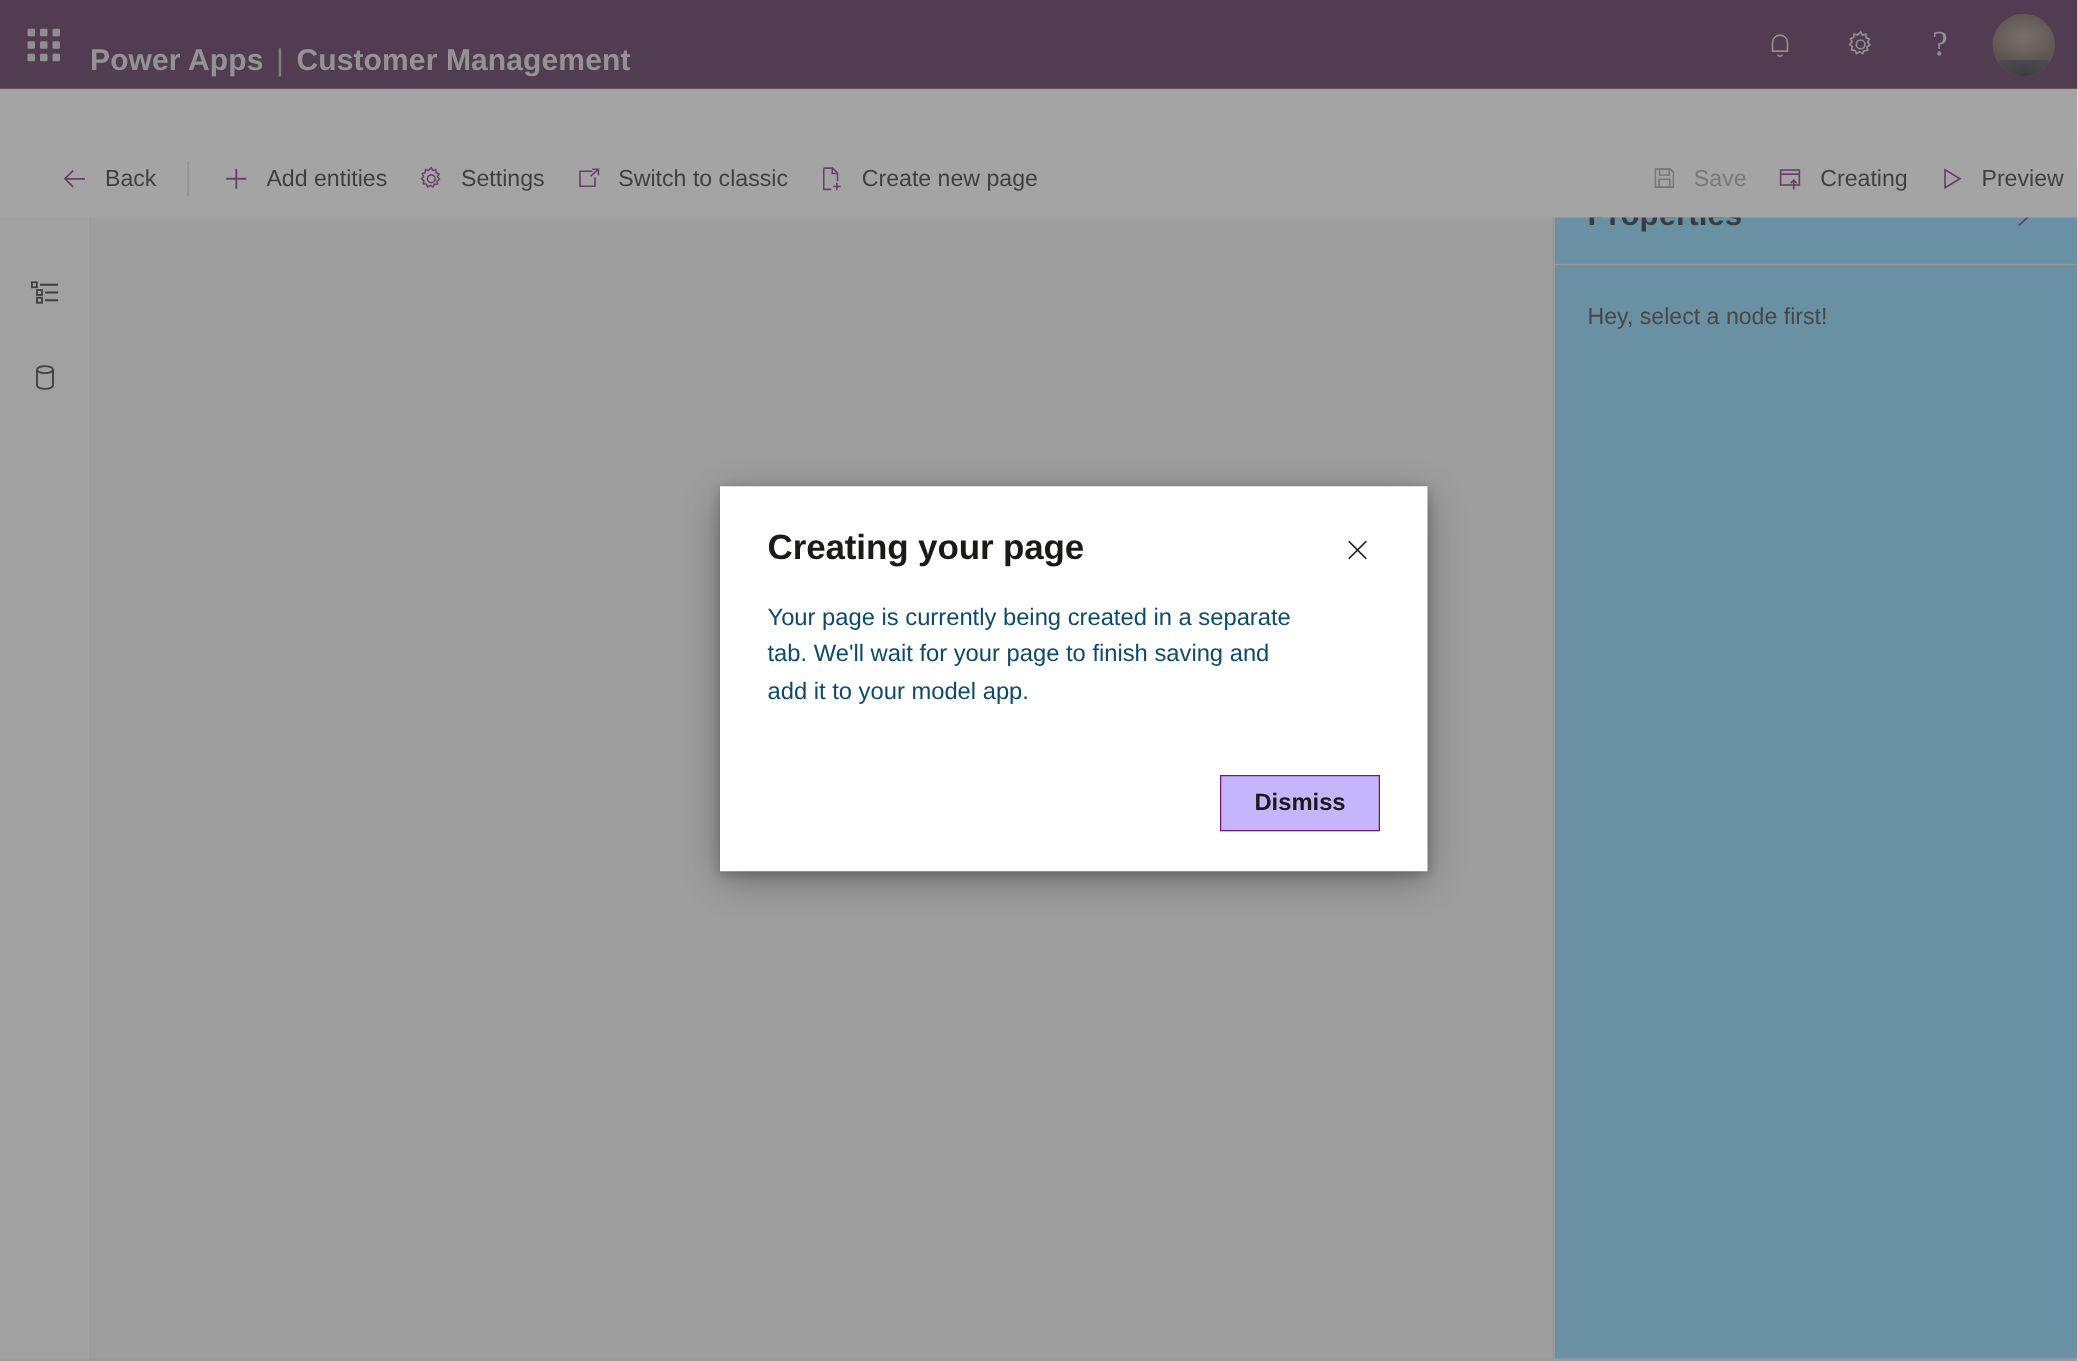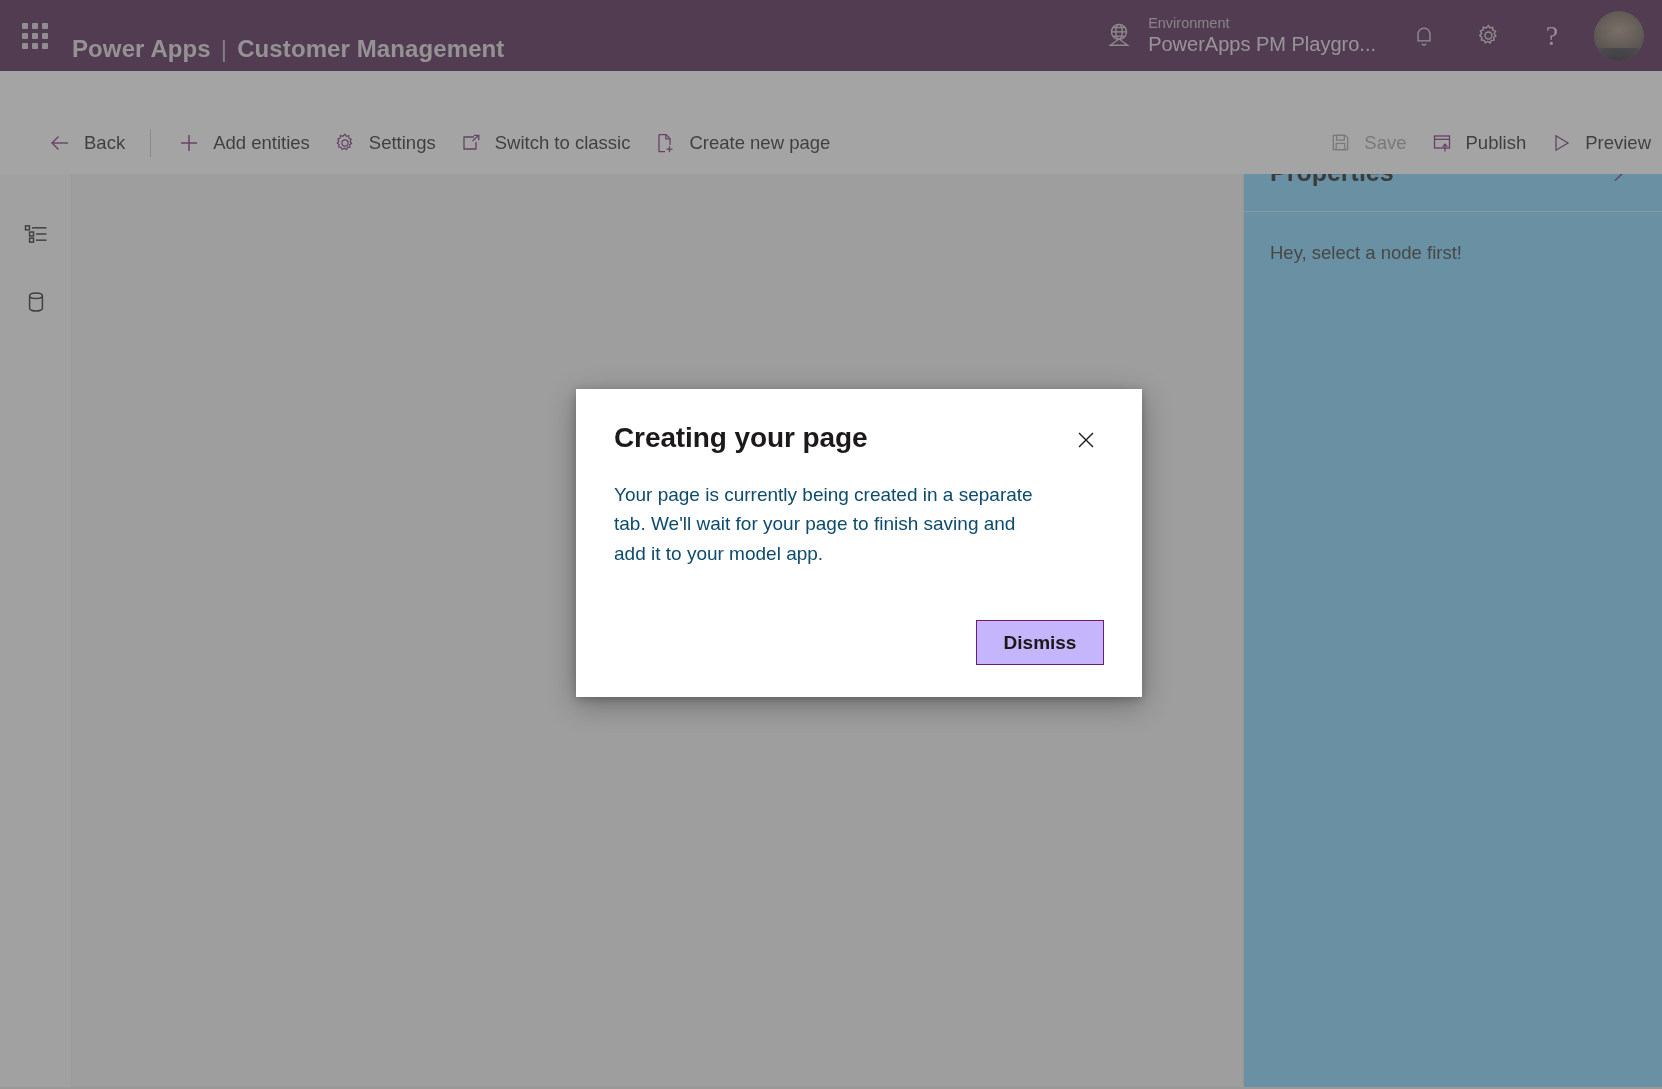--- a/index.html
+++ b/index.html
@@ -324,36 +324,20 @@
         <i></i>
         <i></i>
         <i></i>
         <i></i>
     </div>
     <div id="brand">
       <span>Power Apps</span><span class="divider-pipe">|</span><span class="app-title">Customer Management</span>
     </div>
 
     <div id="header-right">
-      <div class="env-block">
-        <span class="env-icon">
-          <svg width="30" height="30" viewBox="0 0 24 24" fill="none" stroke="#cfc3ce" stroke-width="1.1">
-            <circle cx="12" cy="9.5" r="6"></circle>
-            <ellipse cx="12" cy="9.5" rx="2.6" ry="6"></ellipse>
-            <line x1="6" y1="9.5" x2="18" y2="9.5"></line>
-            <line x1="6.9" y1="6" x2="17.1" y2="6"></line>
-            <line x1="6.9" y1="13" x2="17.1" y2="13"></line>
-            <path d="M5 20.2 L12 15.2 L19 20.2 Z"></path>
-          </svg>
-        </span>
-        <span class="env-text">
-          <span class="env-label">Environment</span>
-          <span class="env-value">PowerApps PM Playgro...</span>
-        </span>
-      </div>
 
       <div class="hdr-icon-btn">
         <span>
           <svg width="26" height="26" viewBox="0 0 24 24" fill="none" stroke="#d8cfd7" stroke-width="1.2">
             <path d="M6.5 16.5 V10.2 a5.5 5.5 0 0 1 11 0 V16.5 H6.5 Z"></path>
             <path d="M10.2 19 a1.9 1.9 0 0 0 3.6 0"></path>
           </svg>
         </span>
       </div>
 
@@ -447,21 +431,21 @@
 
       <div class="cmd-btn">
         <span class="cmd-ico">
           <svg width="24" height="24" viewBox="0 0 24 24" fill="none" stroke="#742774" stroke-width="1.3">
             <rect x="4.5" y="5" width="15" height="12"></rect>
             <line x1="4.5" y1="8.3" x2="19.5" y2="8.3"></line>
             <line x1="15" y1="20.5" x2="15" y2="13.5"></line>
             <polyline points="12.6,15.6 15,13.2 17.4,15.6"></polyline>
           </svg>
         </span>
-        <span>Publish</span>
+        <span>Creating</span>
       </div>
 
       <div class="cmd-btn">
         <span class="cmd-ico">
           <svg width="24" height="24" viewBox="0 0 24 24" fill="none" stroke="#742774" stroke-width="1.3">
             <polygon points="7,4.8 19,12 7,19.2"></polygon>
           </svg>
         </span>
         <span>Preview</span>
       </div>

